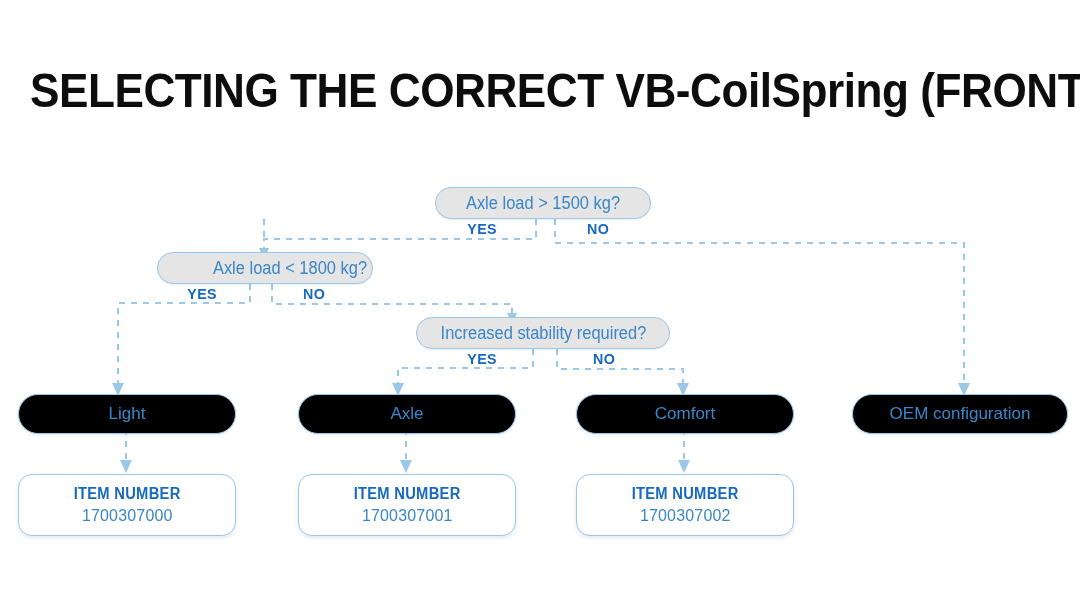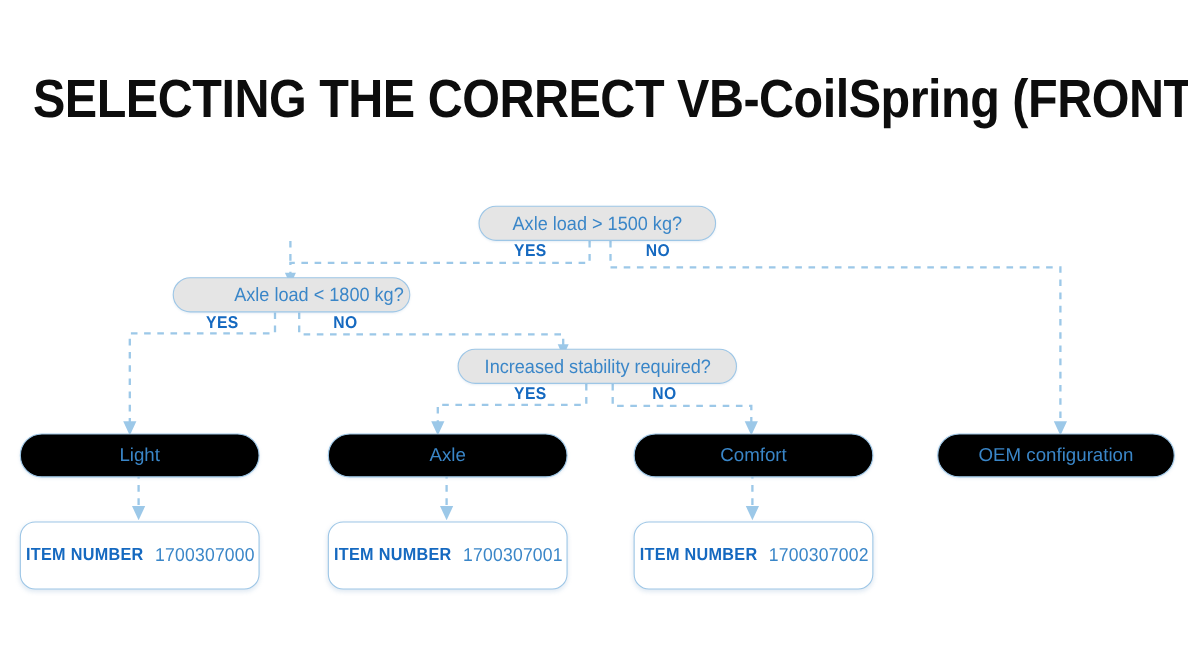--- a/index.html
+++ b/index.html
@@ -50,21 +50,21 @@
     border:1.7px solid #9dc6e6;border-radius:999px;background:#000000;
     display:flex;align-items:center;justify-content:center;
     color:#3a86c8;font-size:17px;white-space:nowrap;
     box-shadow:0 1px 3px rgba(120,160,200,0.20);
   }
 
   
   .item{
     position:absolute;box-sizing:border-box;height:62px;
     border:1.7px solid #9dc6e6;border-radius:14px;background:#ffffff;
-    display:flex;flex-direction:row;align-items:center;
+    display:flex;flex-direction:column;align-items:center;
     justify-content:center;gap:3px;
     box-shadow:0 2px 4px rgba(120,160,200,0.22);
   }
   .item-title{
     font-weight:bold;font-size:16px;color:#1569c0;letter-spacing:0.3px;
     transform:scaleX(0.92);transform-origin:center;
   }
   .item-value{
     font-size:17px;color:#3a86c8;letter-spacing:0.2px;
     transform:scaleX(0.94);transform-origin:center;

